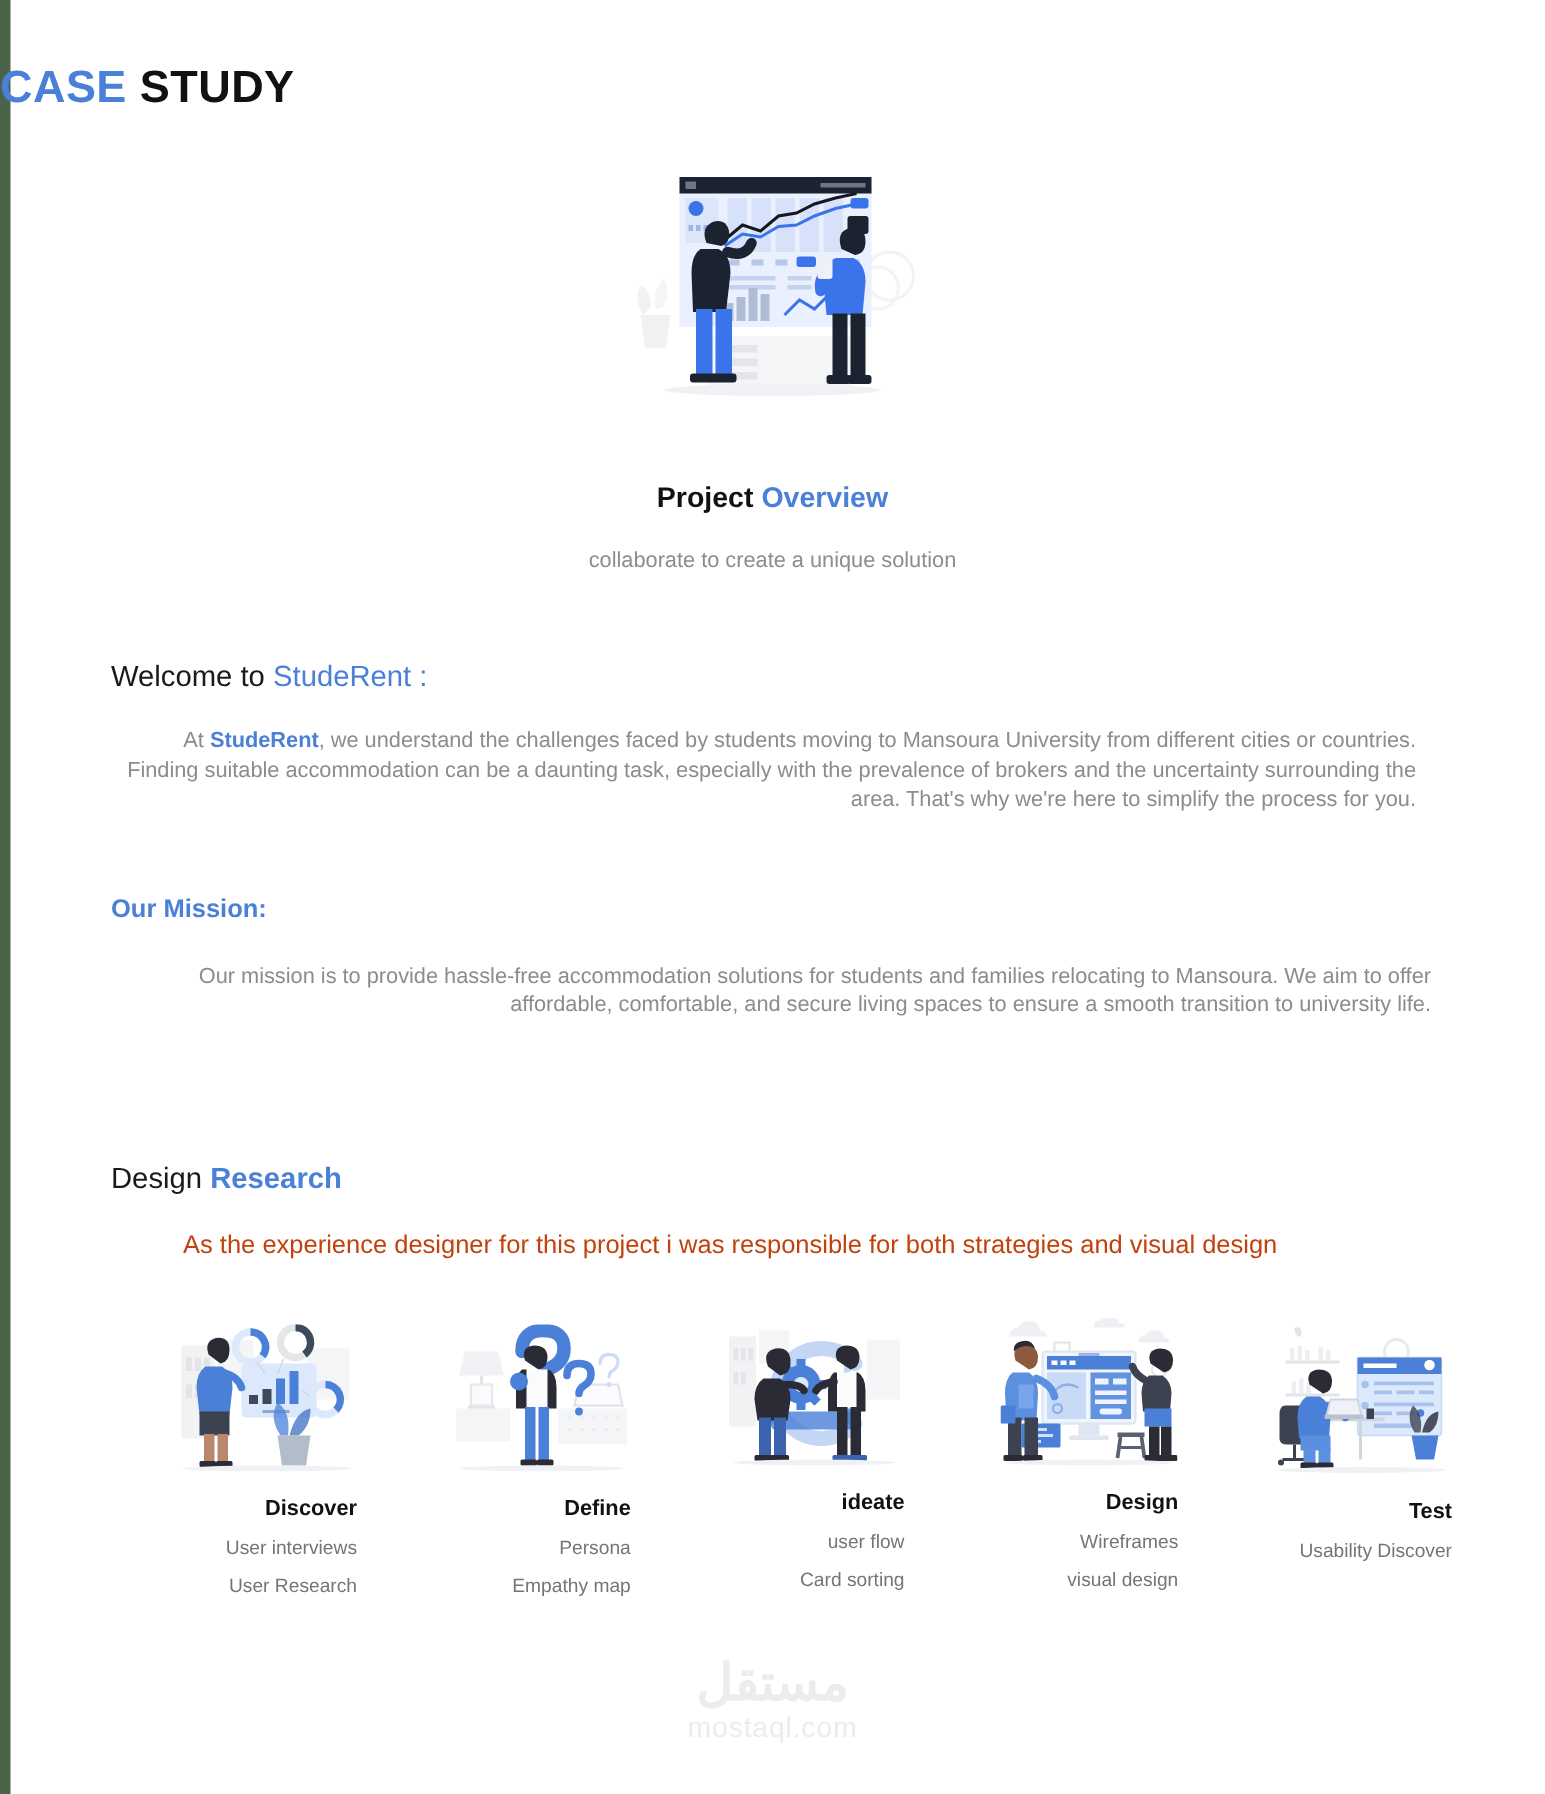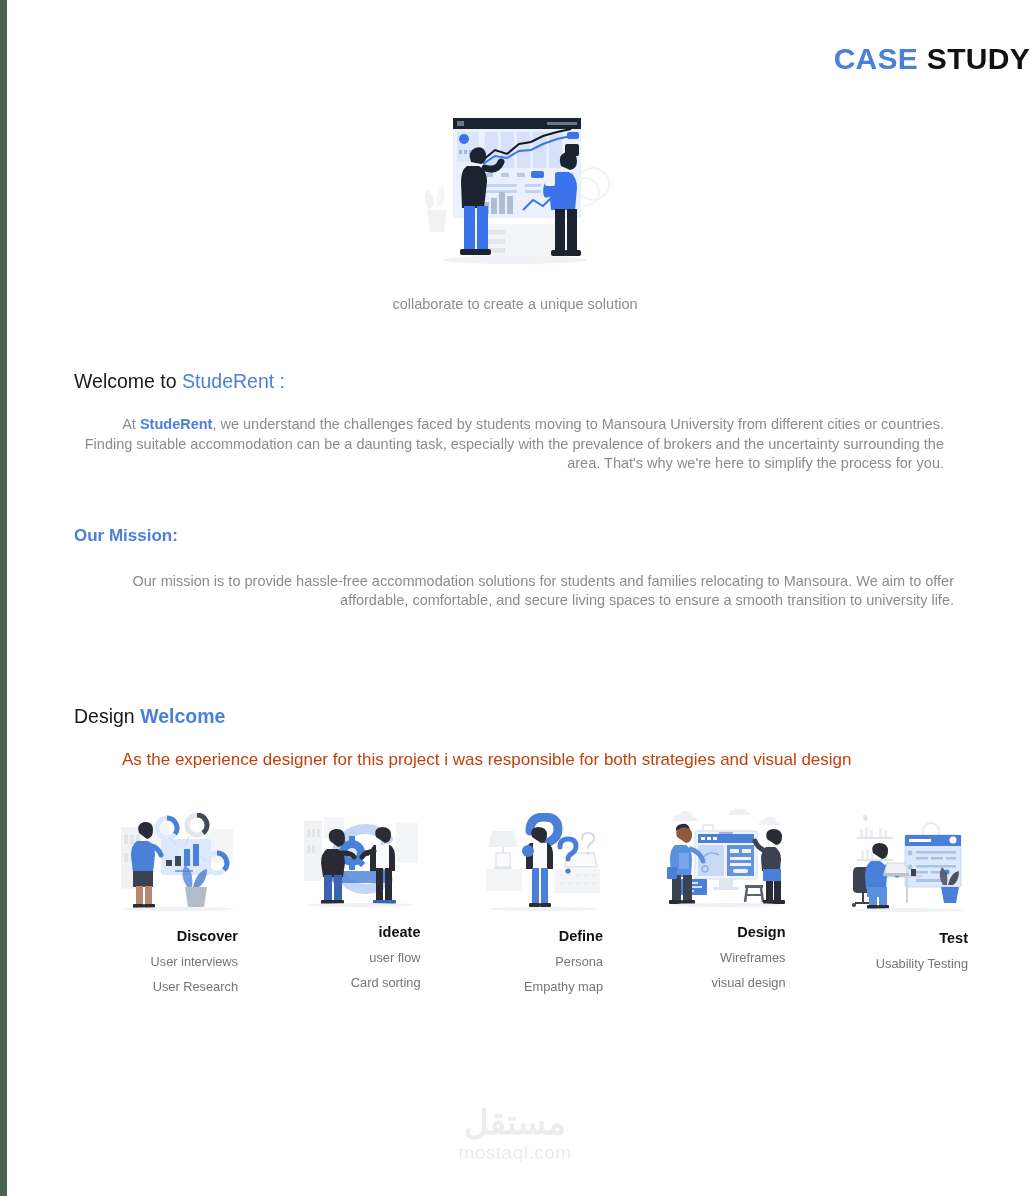--- a/index.html
+++ b/index.html
@@ -25,21 +25,21 @@
   }
   .content {
     position: absolute;
     left: 0; top: 0;
     width: 1030px;
     height: 1196px;
   }
 
   
   .case-title {
-    text-align: right;
+    text-align: left;
     margin-top: 42px;
     font-size: 30px;
     font-weight: bold;
     letter-spacing: 0.3px;
     color: #111111;
   }
   .case-title .accent { color: #4a80d8; }
 
   
   .hero-wrap {
@@ -276,37 +276,40 @@
         <rect x="130" y="66" width="10" height="14" rx="2" fill="#eef2f8"></rect>
         <rect x="140" y="103" width="10" height="42" fill="#1c2330"></rect>
         <rect x="152" y="103" width="10" height="42" fill="#1c2330"></rect>
         <rect x="136" y="144" width="16" height="6" rx="2" fill="#1c2330"></rect>
         <rect x="150" y="144" width="16" height="6" rx="2" fill="#1c2330"></rect>
 
         <ellipse cx="100" cy="154" rx="72" ry="4" fill="#f0f1f4"></ellipse>
       </svg>
     </div>
 
+    <div class="overview-heading">
+      <span>Project </span><span class="accent">Overview</span>
+    </div>
     <div class="overview-sub">
       <div>collaborate to create a unique solution</div>
     </div>
 
     <div class="section">
       <div class="welcome-heading">
         <span>Welcome to </span><span class="accent">StudeRent :</span>
       </div>
       <div class="body-text">
         <span>At </span><span class="accent">StudeRent</span><span>, we understand the challenges faced by  students moving to Mansoura University from different cities or countries. Finding suitable accommodation can be a daunting task,  especially with the prevalence of brokers and the uncertainty  surrounding the area. That's why we're here to simplify the process for  you.</span>
       </div>
 
       <div class="mission-heading">Our Mission:</div>
       <div class="mission-text">Our mission is to provide hassle-free accommodation solutions for  students and families relocating to Mansoura. We aim to offer  affordable, comfortable, and secure living spaces to ensure a smooth  transition to university life.</div>
 
       <div class="process-heading">
-        <span>Design </span><span class="accent">Welcome</span>
+        <span>Design </span><span class="accent">Research</span>
       </div>
       <div class="process-sub">As the experience designer for this project i was responsible for both strategies and visual design</div>
     </div>
 
     <div class="steps">
 
       <div class="step s1">
         <div class="step-illo-box">
           <svg class="step-illo" viewBox="0 0 118 98">
             <rect x="2" y="14" width="22" height="62" fill="#f1f2f4"></rect>
@@ -350,20 +353,73 @@
 
             <path d="M68 74 q-8 -12 -2 -22 q9 6 7 22z" fill="#4a80d8" opacity="0.75"></path>
             <path d="M74 74 q4 -16 14 -18 q0 12 -8 18z" fill="#3d6fc4" opacity="0.75"></path>
             <path d="M66 74 h22 l-3 20 h-16z" fill="#b3bcc9"></path>
             <ellipse cx="59" cy="96" rx="56" ry="2" fill="#f0f1f4"></ellipse>
           </svg>
         </div>
         <div class="step-title">Discover</div>
         <div class="step-line">User interviews</div>
         <div class="step-line">User Research</div>
+      </div>
+
+      <div class="step s2">
+        <div class="step-illo-box">
+          <svg class="step-illo" viewBox="0 0 118 98">
+
+            <path d="M8 18 h22 l4 16 h-30z" fill="#f0f1f4"></path>
+            <rect x="18" y="34" width="2" height="20" fill="#e2e4e8"></rect>
+            <rect x="10" y="54" width="18" height="3" fill="#e2e4e8"></rect>
+
+            <rect x="2" y="56" width="36" height="22" fill="#f4f5f7"></rect>
+            <rect x="12" y="40" width="14" height="14" fill="#fafbfc" stroke="#e6e8ec" stroke-width="1.5"></rect>
+
+            <rect x="70" y="56" width="46" height="24" fill="#f4f5f7"></rect>
+            <g fill="#e8eaee">
+              <circle cx="78" cy="62" r="1.2"></circle>
+                <circle cx="86" cy="62" r="1.2"></circle>
+                <circle cx="94" cy="62" r="1.2"></circle>
+                <circle cx="102" cy="62" r="1.2"></circle>
+                <circle cx="110" cy="62" r="1.2"></circle>
+              <circle cx="78" cy="70" r="1.2"></circle>
+                <circle cx="86" cy="70" r="1.2"></circle>
+                <circle cx="94" cy="70" r="1.2"></circle>
+                <circle cx="102" cy="70" r="1.2"></circle>
+                <circle cx="110" cy="70" r="1.2"></circle>
+            </g>
+
+            <path d="M84 40 h26 l3 14 h-32z" fill="#fafbfc" stroke="#e2e4e8" stroke-width="1.5"></path>
+
+            <path d="M46 18 q0 -14 14 -14 q14 0 14 12 q0 9 -9 13 q-5 3 -5 8" fill="none" stroke="#4a80d8" stroke-width="9" stroke-linecap="round"></path>
+            <circle cx="59" cy="48" r="4.5" fill="#4a80d8"></circle>
+
+            <path d="M76 34 q0 -8 8 -8 q8 0 8 7 q0 5 -5 8 q-3 2 -3 5" fill="none" stroke="#4a80d8" stroke-width="5" stroke-linecap="round"></path>
+            <circle cx="84" cy="58" r="2.6" fill="#4a80d8"></circle>
+
+            <path d="M98 26 q0 -6 6 -6 q6 0 6 5 q0 4 -4 6 q-2 1.5 -2 4" fill="none" stroke="#cfdcf4" stroke-width="2.2" stroke-linecap="round"></path>
+            <circle cx="104" cy="40" r="1.6" fill="#cfdcf4"></circle>
+
+            <path d="M48 24 q-3 -9 6 -10 q9 0 9 8 q0 7 -6 8z" fill="#2b2b35"></path>
+            <rect x="48" y="30" width="16" height="26" fill="#fafbfc"></rect>
+            <path d="M46 30 q-4 3 -4 12 v14 h7 v-26z" fill="#2b2b35"></path>
+            <path d="M64 30 q5 3 5 12 v14 h-6 v-26z" fill="#2b2b35"></path>
+            <circle cx="44" cy="38" r="6" fill="#4a80d8"></circle>
+            <rect x="48" y="55" width="7" height="36" fill="#4a80d8"></rect>
+            <rect x="57" y="55" width="7" height="36" fill="#4a80d8"></rect>
+            <rect x="45" y="90" width="11" height="4" rx="1" fill="#2b2b35"></rect>
+            <rect x="56" y="90" width="11" height="4" rx="1" fill="#2b2b35"></rect>
+            <ellipse cx="59" cy="96" rx="54" ry="2" fill="#f0f1f4"></ellipse>
+          </svg>
+        </div>
+        <div class="step-title">Define</div>
+        <div class="step-line">Persona</div>
+        <div class="step-line">Empathy map</div>
       </div>
 
       <div class="step s3">
         <div class="step-illo-box">
           <svg class="step-illo" viewBox="0 0 118 98">
             <rect x="2" y="12" width="18" height="60" fill="#f1f2f4"></rect>
             <g fill="#e2e4e8">
               <rect x="5" y="20" width="3" height="8"></rect>
                 <rect x="10" y="20" width="3" height="8"></rect>
                 <rect x="15" y="20" width="3" height="8"></rect>
@@ -409,73 +465,20 @@
             <rect x="71" y="91" width="12" height="4" rx="1" fill="#3c63b0"></rect>
             <rect x="82" y="91" width="12" height="4" rx="1" fill="#3c63b0"></rect>
             <ellipse cx="59" cy="96" rx="54" ry="2" fill="#f0f1f4"></ellipse>
           </svg>
         </div>
         <div class="step-title">ideate</div>
         <div class="step-line">user flow</div>
         <div class="step-line">Card sorting</div>
       </div>
 
-      <div class="step s2">
-        <div class="step-illo-box">
-          <svg class="step-illo" viewBox="0 0 118 98">
-
-            <path d="M8 18 h22 l4 16 h-30z" fill="#f0f1f4"></path>
-            <rect x="18" y="34" width="2" height="20" fill="#e2e4e8"></rect>
-            <rect x="10" y="54" width="18" height="3" fill="#e2e4e8"></rect>
-
-            <rect x="2" y="56" width="36" height="22" fill="#f4f5f7"></rect>
-            <rect x="12" y="40" width="14" height="14" fill="#fafbfc" stroke="#e6e8ec" stroke-width="1.5"></rect>
-
-            <rect x="70" y="56" width="46" height="24" fill="#f4f5f7"></rect>
-            <g fill="#e8eaee">
-              <circle cx="78" cy="62" r="1.2"></circle>
-                <circle cx="86" cy="62" r="1.2"></circle>
-                <circle cx="94" cy="62" r="1.2"></circle>
-                <circle cx="102" cy="62" r="1.2"></circle>
-                <circle cx="110" cy="62" r="1.2"></circle>
-              <circle cx="78" cy="70" r="1.2"></circle>
-                <circle cx="86" cy="70" r="1.2"></circle>
-                <circle cx="94" cy="70" r="1.2"></circle>
-                <circle cx="102" cy="70" r="1.2"></circle>
-                <circle cx="110" cy="70" r="1.2"></circle>
-            </g>
-
-            <path d="M84 40 h26 l3 14 h-32z" fill="#fafbfc" stroke="#e2e4e8" stroke-width="1.5"></path>
-
-            <path d="M46 18 q0 -14 14 -14 q14 0 14 12 q0 9 -9 13 q-5 3 -5 8" fill="none" stroke="#4a80d8" stroke-width="9" stroke-linecap="round"></path>
-            <circle cx="59" cy="48" r="4.5" fill="#4a80d8"></circle>
-
-            <path d="M76 34 q0 -8 8 -8 q8 0 8 7 q0 5 -5 8 q-3 2 -3 5" fill="none" stroke="#4a80d8" stroke-width="5" stroke-linecap="round"></path>
-            <circle cx="84" cy="58" r="2.6" fill="#4a80d8"></circle>
-
-            <path d="M98 26 q0 -6 6 -6 q6 0 6 5 q0 4 -4 6 q-2 1.5 -2 4" fill="none" stroke="#cfdcf4" stroke-width="2.2" stroke-linecap="round"></path>
-            <circle cx="104" cy="40" r="1.6" fill="#cfdcf4"></circle>
-
-            <path d="M48 24 q-3 -9 6 -10 q9 0 9 8 q0 7 -6 8z" fill="#2b2b35"></path>
-            <rect x="48" y="30" width="16" height="26" fill="#fafbfc"></rect>
-            <path d="M46 30 q-4 3 -4 12 v14 h7 v-26z" fill="#2b2b35"></path>
-            <path d="M64 30 q5 3 5 12 v14 h-6 v-26z" fill="#2b2b35"></path>
-            <circle cx="44" cy="38" r="6" fill="#4a80d8"></circle>
-            <rect x="48" y="55" width="7" height="36" fill="#4a80d8"></rect>
-            <rect x="57" y="55" width="7" height="36" fill="#4a80d8"></rect>
-            <rect x="45" y="90" width="11" height="4" rx="1" fill="#2b2b35"></rect>
-            <rect x="56" y="90" width="11" height="4" rx="1" fill="#2b2b35"></rect>
-            <ellipse cx="59" cy="96" rx="54" ry="2" fill="#f0f1f4"></ellipse>
-          </svg>
-        </div>
-        <div class="step-title">Define</div>
-        <div class="step-line">Persona</div>
-        <div class="step-line">Empathy map</div>
-      </div>
-
       <div class="step s4">
         <div class="step-illo-box">
           <svg class="step-illo" viewBox="0 0 118 98">
 
             <g fill="#eef0f3">
               <path d="M6 12 q0 -6 6 -6 q2 -5 8 -4 q6 0 6 6 q5 0 5 4z"></path>
               <path d="M62 6 q0 -5 5 -5 q2 -4 7 -3 q5 0 5 5 q4 0 4 3z"></path>
               <path d="M92 16 q0 -5 5 -5 q2 -4 7 -3 q5 0 5 5 q4 0 4 3z"></path>
             </g>
             <g fill="none" stroke="#e4e6ea" stroke-width="1.5">
@@ -603,21 +606,21 @@
             <rect x="34" y="58" width="26" height="3" rx="1" fill="#b9c2cf"></rect>
             <rect x="62" y="54" width="5" height="7" fill="#3d4250"></rect>
 
             <path d="M94 70 q-6 -10 -1 -18 q7 6 5 18z" fill="#3d4250" opacity="0.8"></path>
             <path d="M99 70 q3 -13 11 -14 q0 10 -6 14z" fill="#2b2b35" opacity="0.8"></path>
             <path d="M92 72 h18 l-3 16 h-12z" fill="#4a80d8"></path>
             <ellipse cx="59" cy="95" rx="56" ry="2" fill="#f0f1f4"></ellipse>
           </svg>
         </div>
         <div class="step-title">Test</div>
-        <div class="step-line">Usability Testing</div>
+        <div class="step-line">Usability Discover</div>
       </div>
 
     </div>
 
     <div class="watermark">
       <div class="wm-ar">مستقل</div>
       <div class="wm-en">mostaql.com</div>
     </div>
 
   </div>

